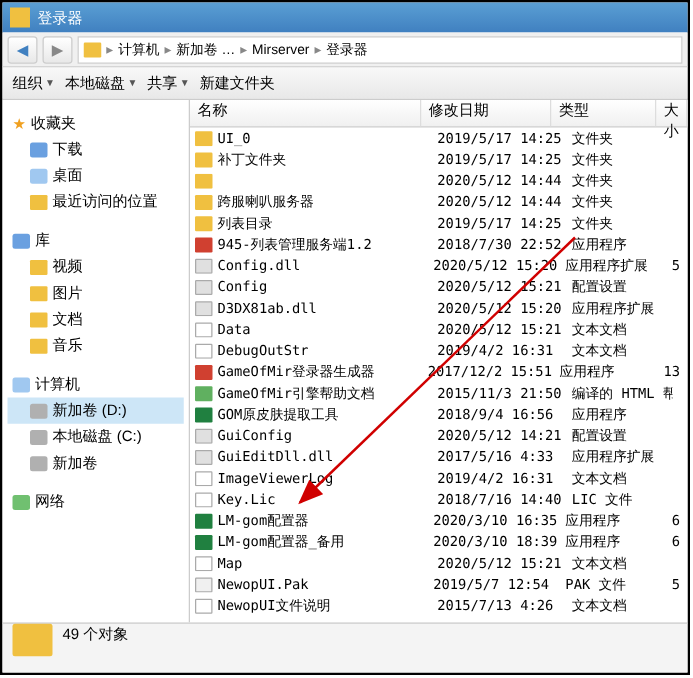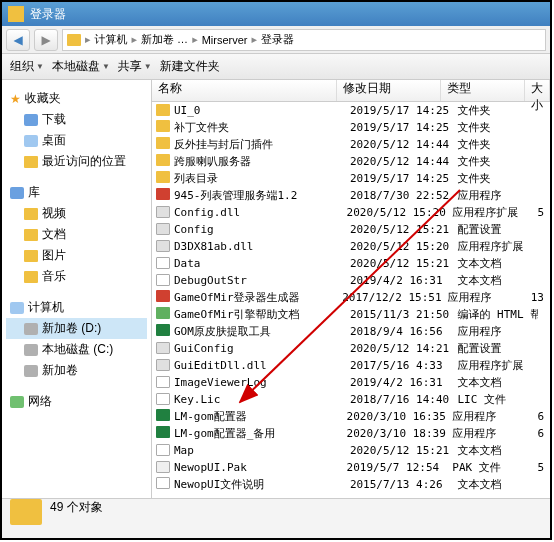--- a/index.html
+++ b/index.html
@@ -31,21 +31,21 @@
   .sicon.green { background: #70c070; border-radius: 2px; }
   .filelist { flex: 1; display: flex; flex-direction: column; min-width: 0; overflow: hidden; }
   .columns { height: 22px; background: linear-gradient(#fff,#f0f0f0); border-bottom: 1px solid #ccc; display: flex; font-size: 12px; }
   .columns div { border-right: 1px solid #ddd; padding: 0 6px; }
   .col-name { width: 200px; }
   .col-date { width: 112px; }
   .col-type { width: 90px; }
   .col-size { flex: 1; }
   .rows { flex: 1; overflow: hidden; }
   .row { display: flex; height: 17px; align-items: center; font-size: 11px; font-family: SimSun, monospace; }
-  .row .c-name { width: 200px; display: flex; align-items: flex-start; gap: 4px; padding-left: 4px; white-space: nowrap; overflow: hidden; }
+  .row .c-name { width: 200px; display: flex; align-items: center; gap: 4px; padding-left: 4px; white-space: nowrap; overflow: hidden; }
   .row .c-date { width: 112px; padding-left: 6px; white-space: nowrap; }
   .row .c-type { width: 90px; padding-left: 6px; white-space: nowrap; overflow: hidden; }
   .row .c-size { flex: 1; padding-left: 6px; text-align: right; padding-right: 6px; }
   .ficon { width: 14px; height: 12px; flex-shrink: 0; }
   .ficon.folder { background: #f0c040; border-radius: 1px; }
   .ficon.exe { background: #d04030; border-radius: 1px; }
   .ficon.exe2 { background: #208040; border-radius: 1px; }
   .ficon.dll { background: #e0e0e0; border: 1px solid #aaa; border-radius: 1px; }
   .ficon.cfg { background: #e0e0e0; border: 1px solid #aaa; border-radius: 1px; position: relative; }
   .ficon.txt { background: #fff; border: 1px solid #aaa; border-radius: 1px; }
@@ -122,25 +122,25 @@
         <div class="group-title">
             <span class="sicon blue"></span>
             <span>库</span>
           </div>
         <div class="item">
             <span class="sicon folder"></span>
             <span>视频</span>
           </div>
         <div class="item">
             <span class="sicon folder"></span>
+            <span>图片</span>
+          </div>
+        <div class="item">
+            <span class="sicon folder"></span>
             <span>文档</span>
-          </div>
-        <div class="item">
-            <span class="sicon folder"></span>
-            <span>图片</span>
           </div>
         <div class="item">
             <span class="sicon folder"></span>
             <span>音乐</span>
           </div>
       </div>
       <div class="group">
         <div class="group-title">
             <span class="sicon monitor"></span>
             <span>计算机</span>
@@ -188,21 +188,20 @@
               <span class="ficon folder"></span>
               <span>补丁文件夹</span>
             </div>
             <div class="c-date">2019/5/17 14:25</div>
             <div class="c-type">文件夹</div>
             <div class="c-size"></div>
           </div>
           <div class="row">
             <div class="c-name">
               <span class="ficon folder"></span>
-              <span>反外挂与封后门插件</span>
             </div>
             <div class="c-date">2020/5/12 14:44</div>
             <div class="c-type">文件夹</div>
             <div class="c-size"></div>
           </div>
           <div class="row">
             <div class="c-name">
               <span class="ficon folder"></span>
               <span>跨服喇叭服务器</span>
             </div>

